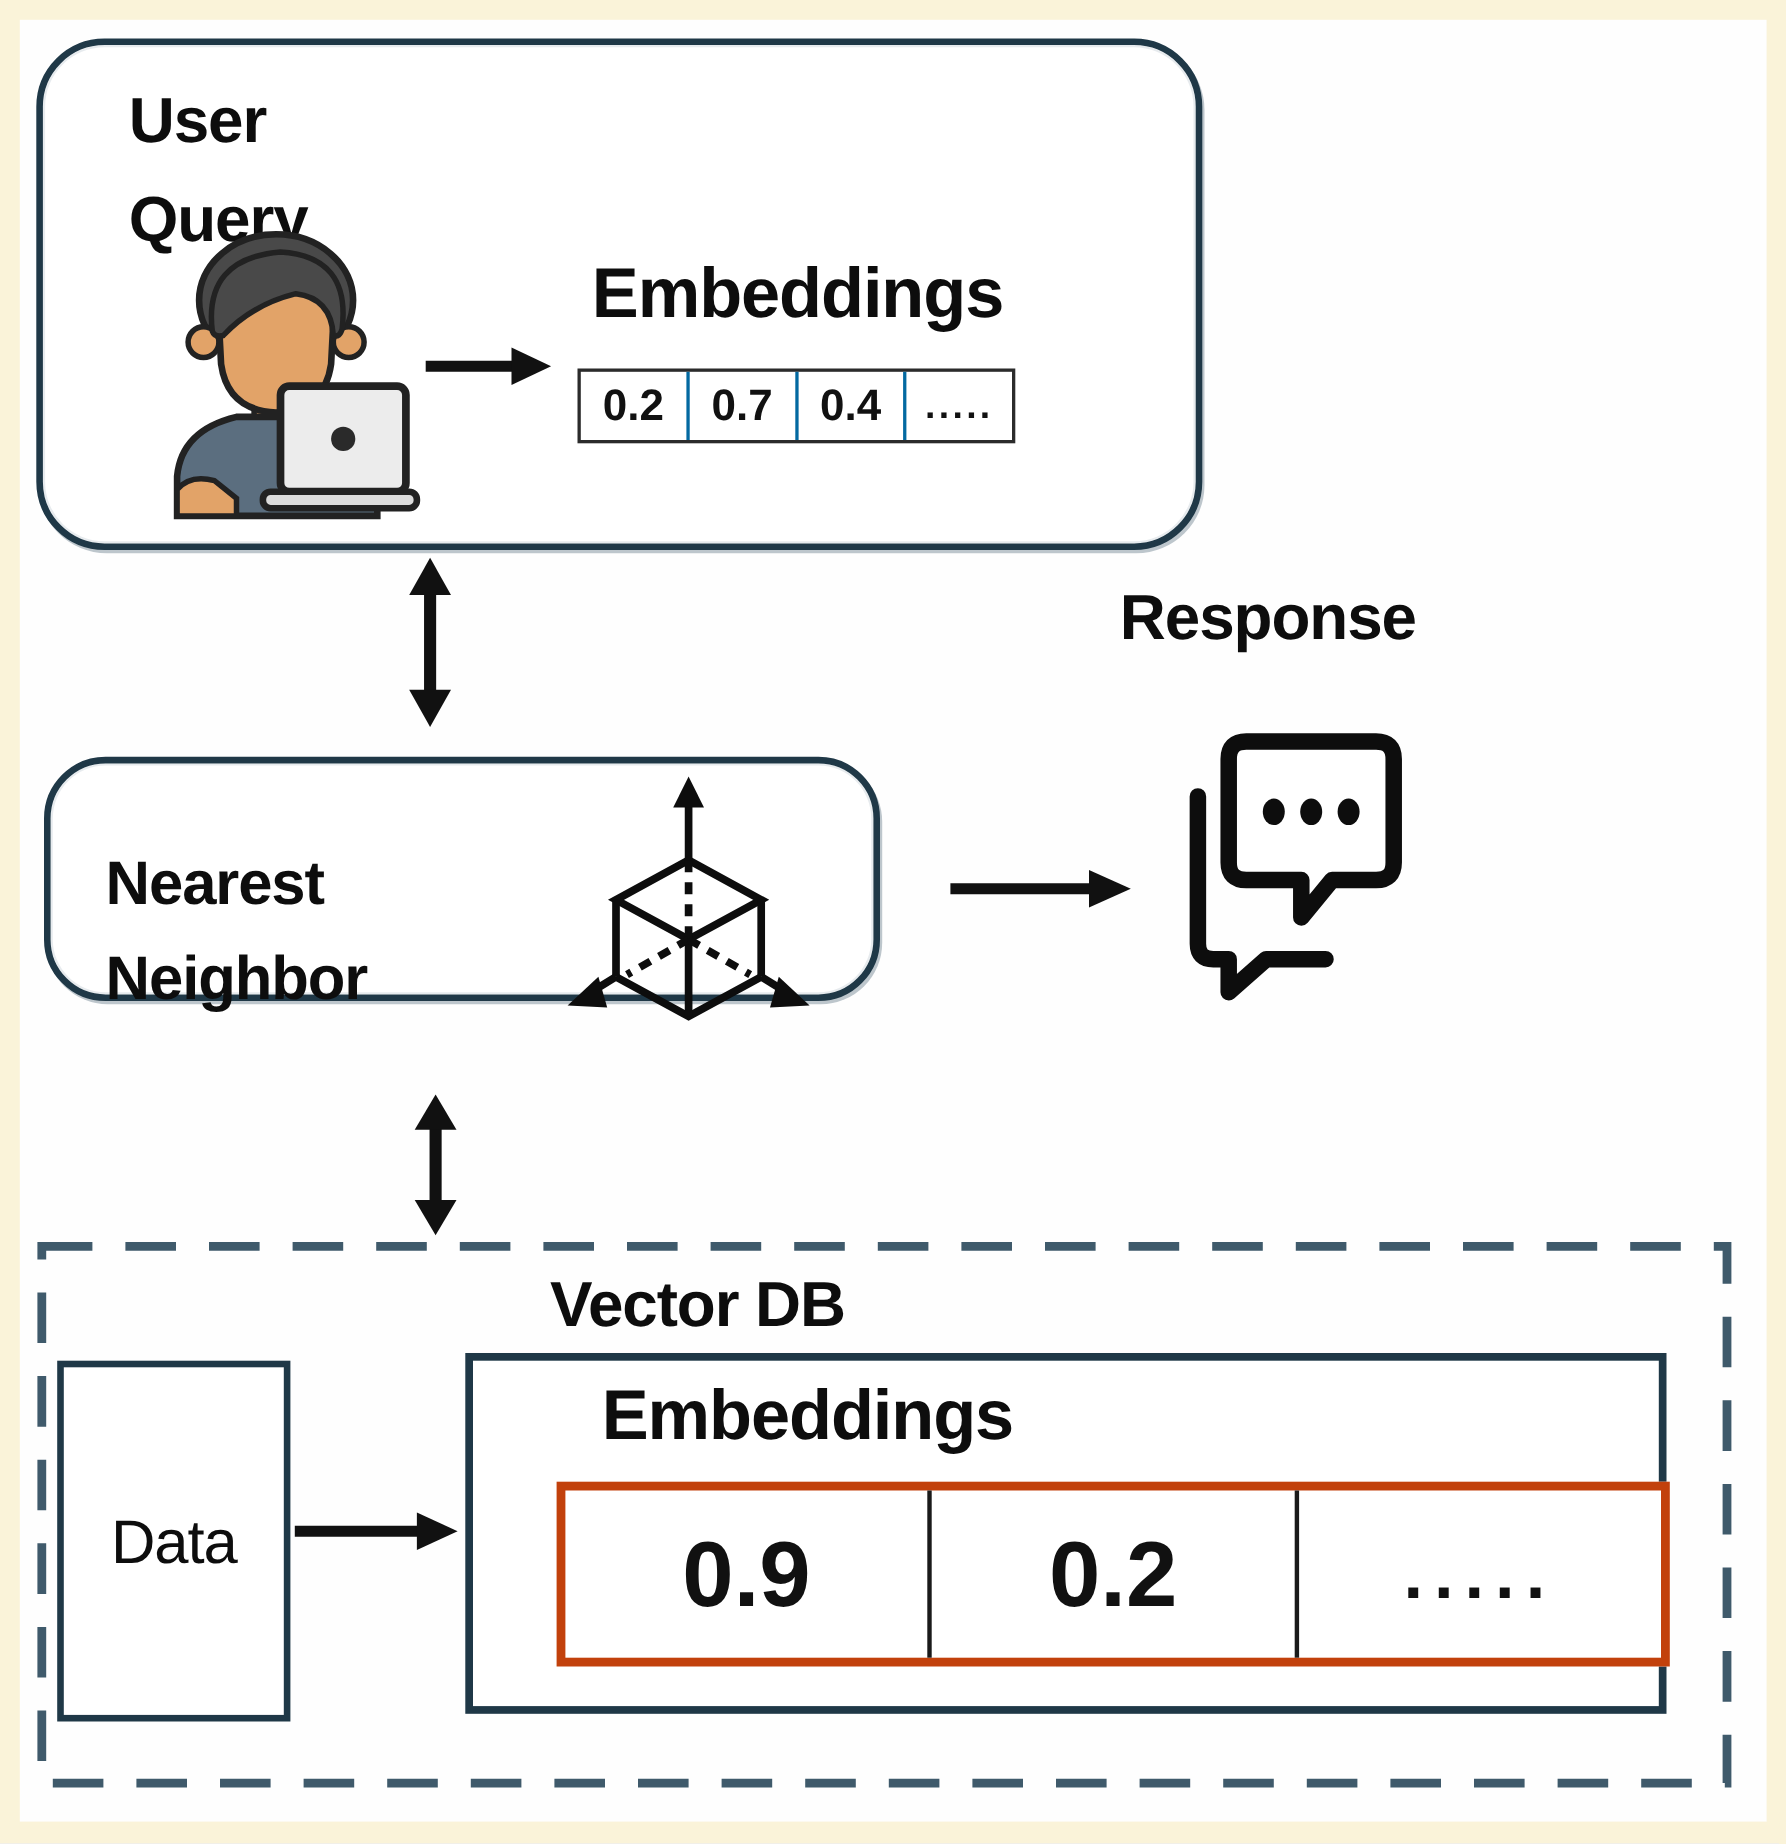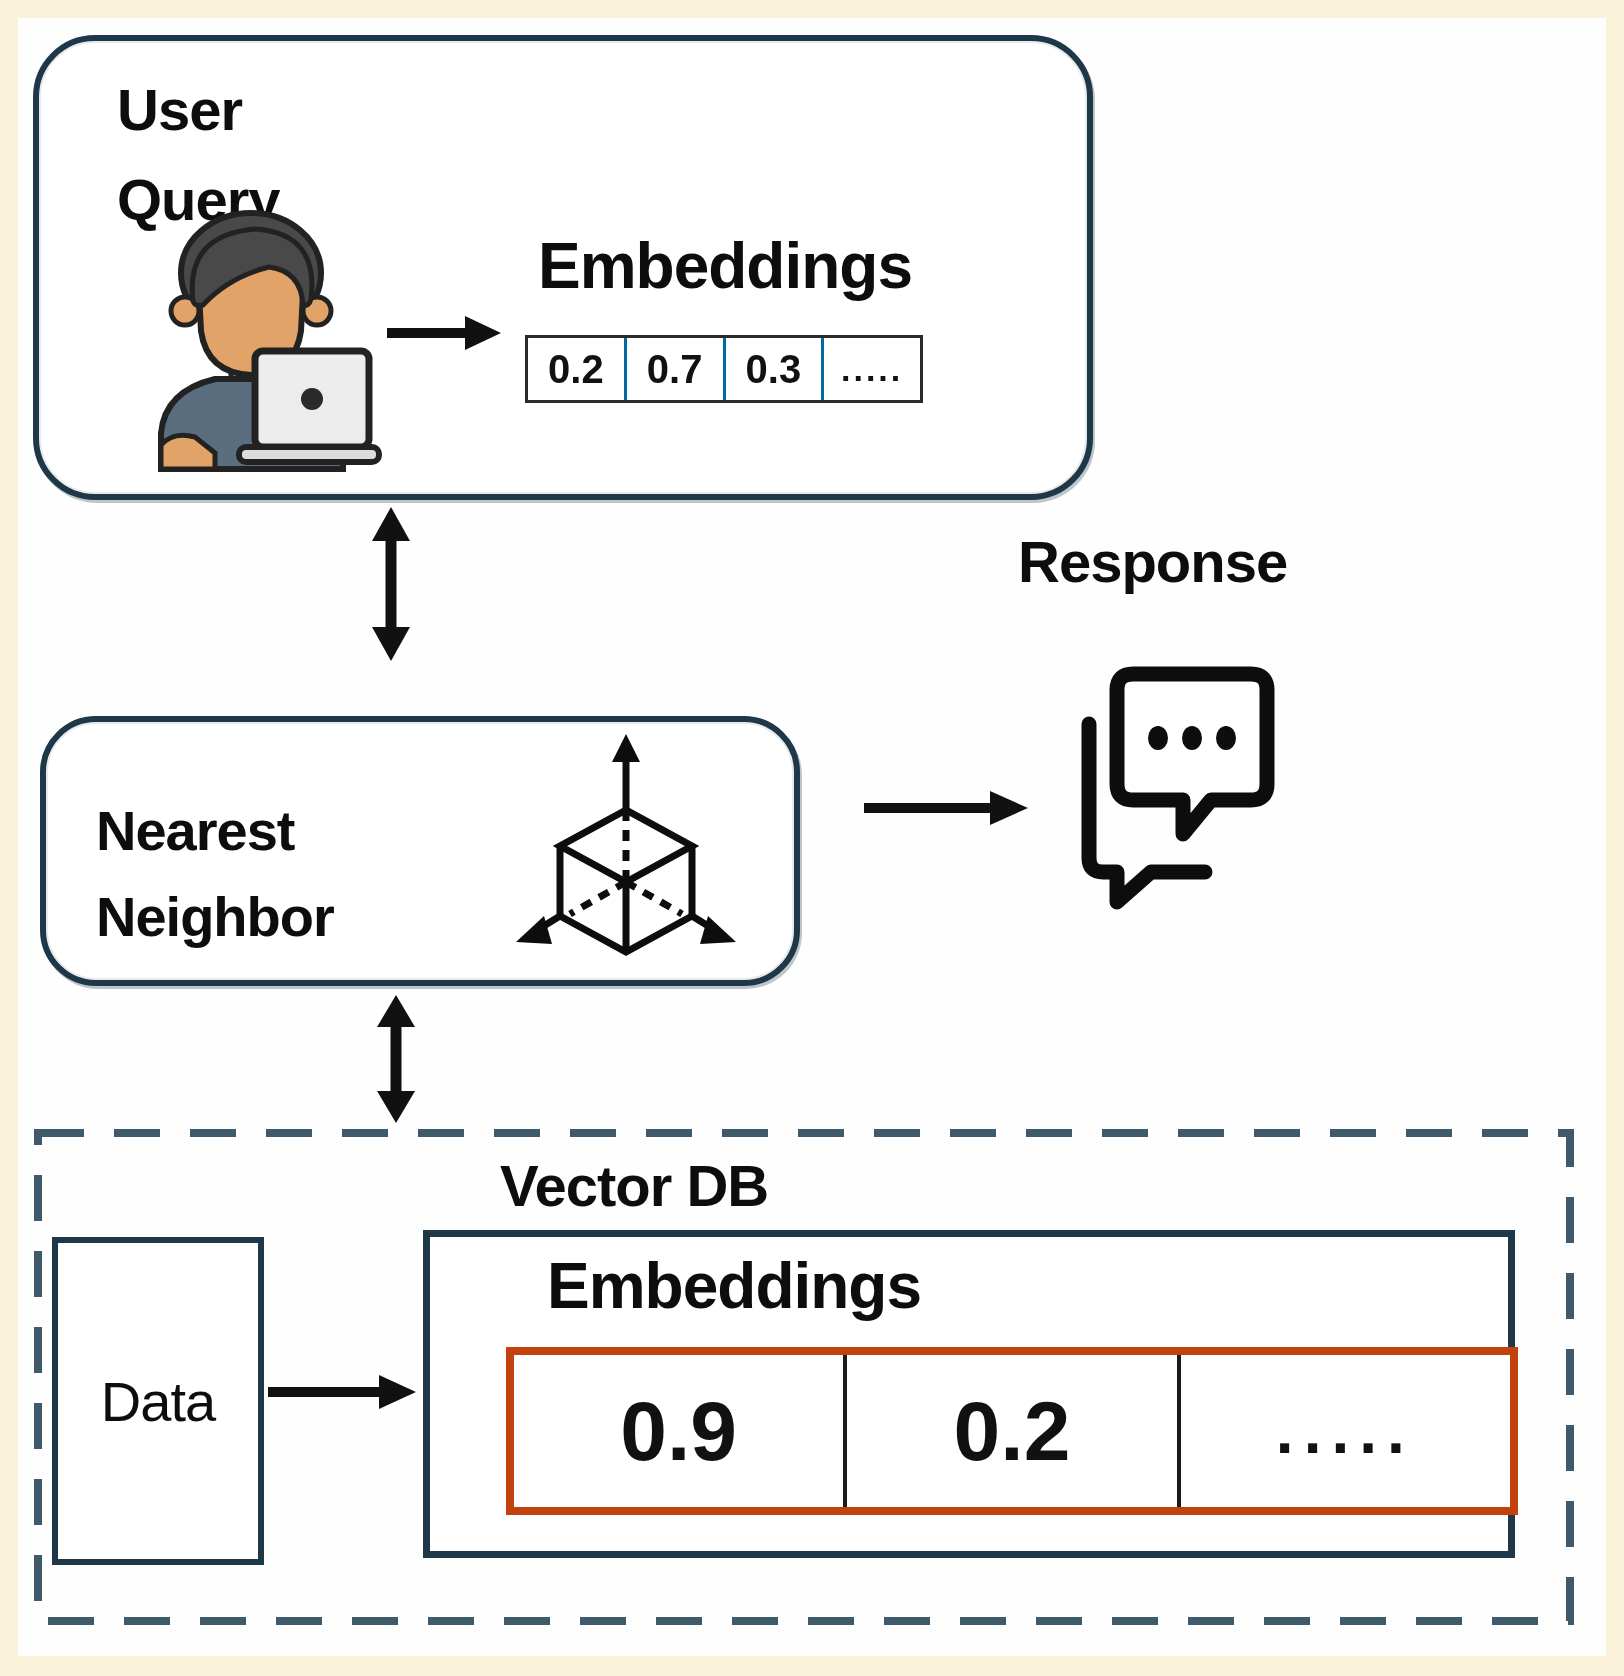--- a/index.html
+++ b/index.html
@@ -74,32 +74,32 @@
     <svg style="left:346px;top:272px;" width="118" height="40" viewBox="0 0 118 40">
       <line x1="2" y1="20" x2="86" y2="20" stroke="#111" stroke-width="10"></line>
       <polygon points="116,20 80,3 80,37" fill="#111"></polygon>
     </svg>
 
     <div class="emb-label-top">Embeddings</div>
 
     <div class="vec-table vt-small">
       <div class="cell">0.2</div>
       <div class="cell">0.7</div>
-      <div class="cell">0.3</div>
+      <div class="cell">0.4</div>
       <div class="cell dots">.....</div>
     </div>
   </div>
 
   <svg class="abs" style="left:369px;top:505px;" width="44" height="158" viewBox="0 0 44 158">
     <line x1="22" y1="24" x2="22" y2="134" stroke="#111" stroke-width="11"></line>
     <polygon points="22,2 41,36 3,36" fill="#111"></polygon>
     <polygon points="22,156 41,122 3,122" fill="#111"></polygon>
   </svg>
 
-  <div class="box rounded" style="left:40px;top:716px;width:760px;height:270px;border-radius:56px;">
+  <div class="box rounded" style="left:40px;top:688px;width:760px;height:222px;border-radius:56px;">
     <div class="title nn-title">Nearest
 Neighbor</div>
 
     <svg style="left:462px;top:8px;" width="236" height="230" viewBox="0 0 236 230">
       <g stroke="#0d0d0d" stroke-width="7" fill="none">
 
         <line x1="118" y1="80" x2="118" y2="22"></line>
 
         <path d="M118 80 L52 116 L118 152 L184 116 Z"></path>
 

